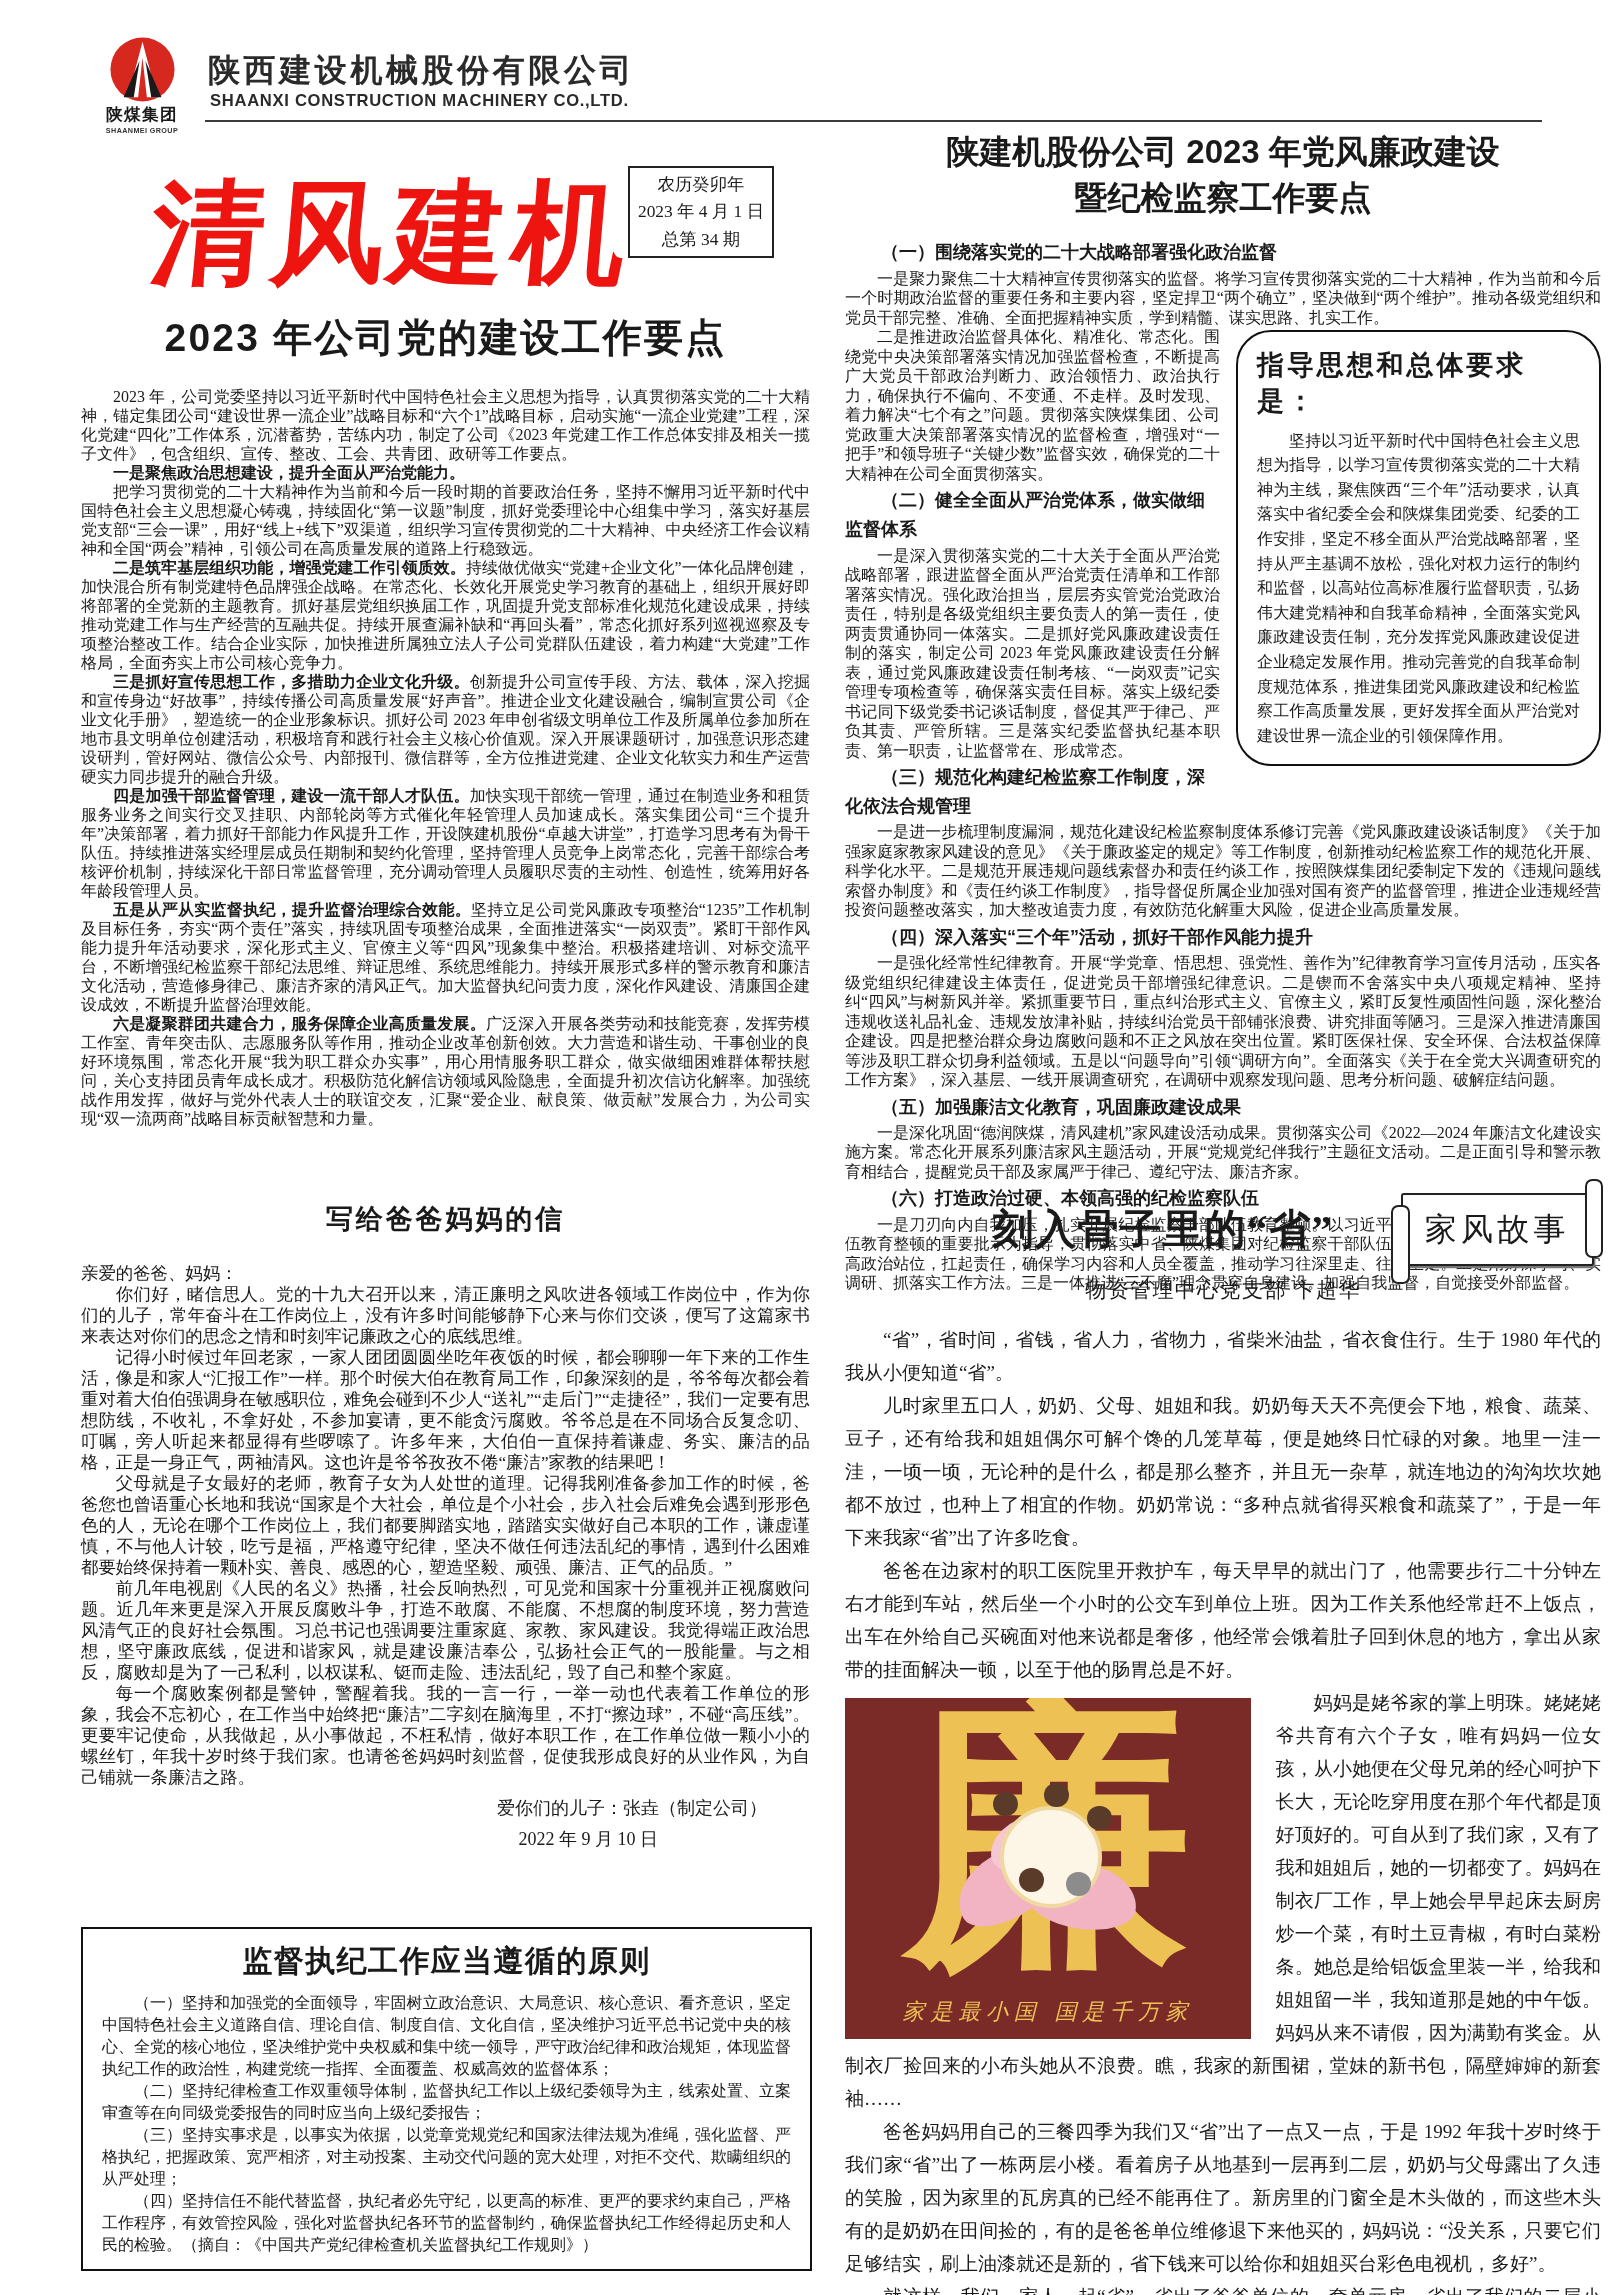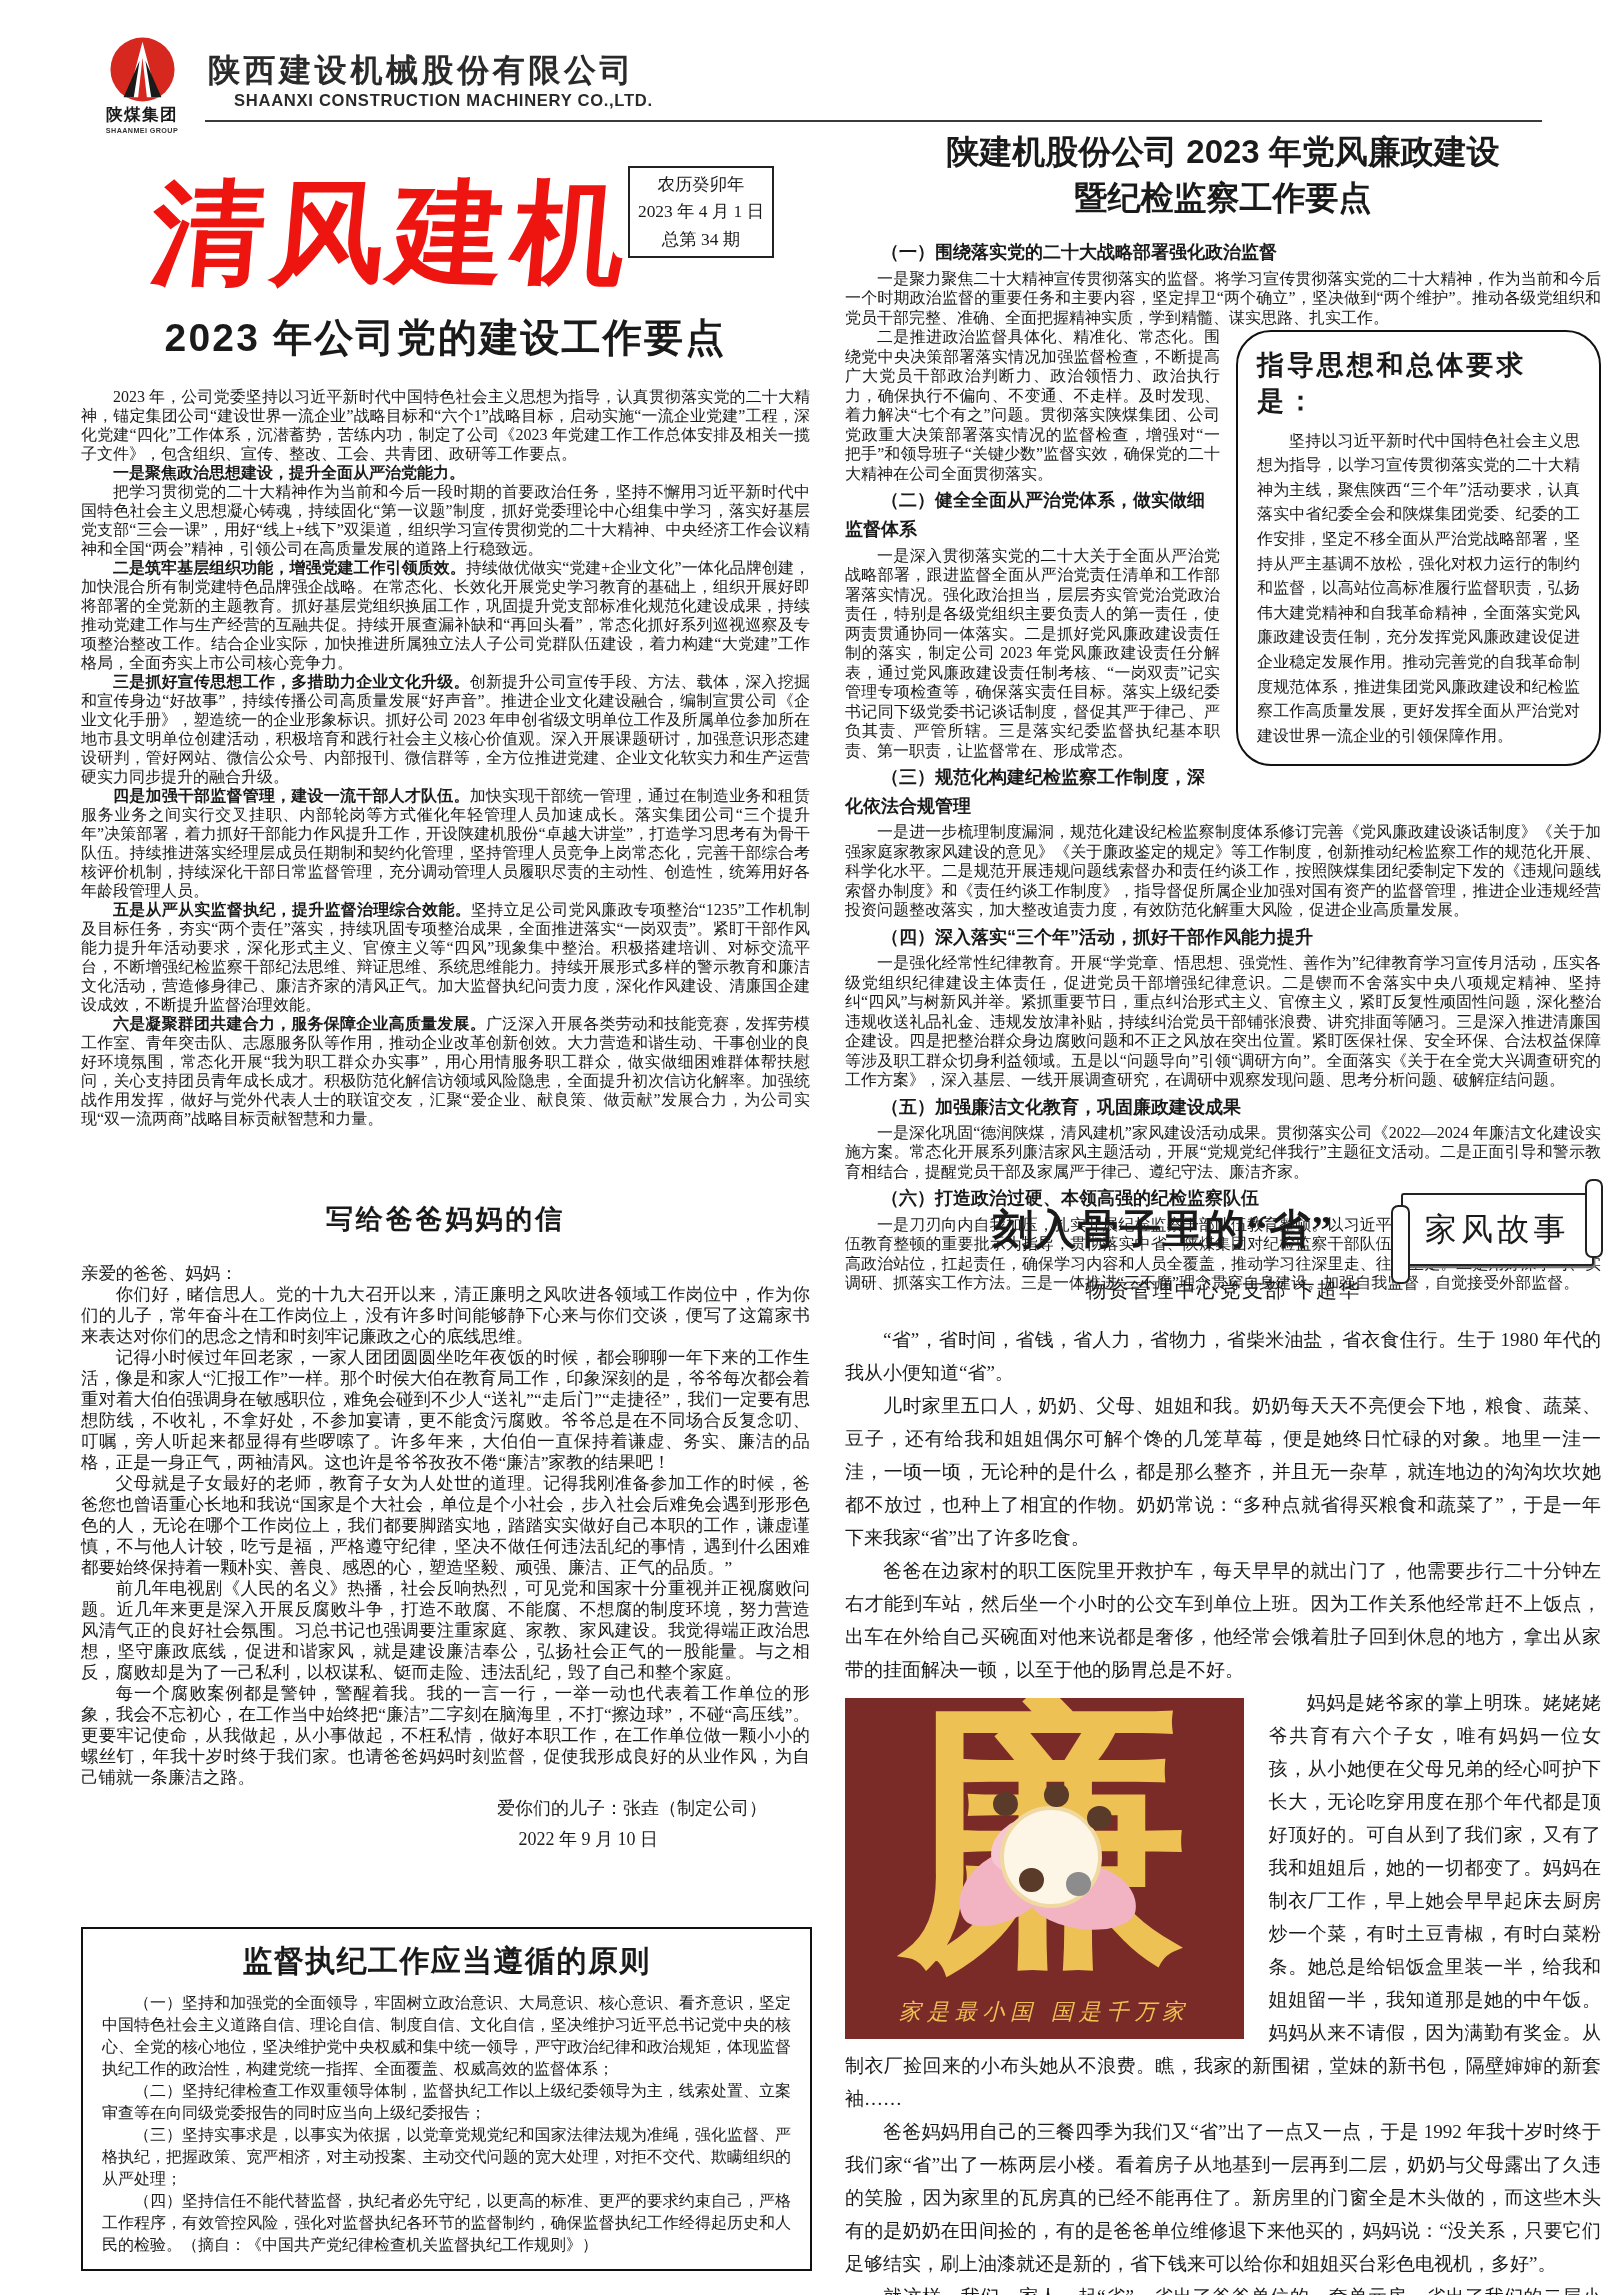--- a/index.html
+++ b/index.html
@@ -6,21 +6,21 @@
   .page{position:relative;width:1624px;height:2295px;background:#ffffff;overflow:hidden;
         font-family:"Liberation Serif","DejaVu Serif",serif;color:#1a1a1a;}
   
   .hdr-logo{position:absolute;left:88px;top:36px;width:108px;text-align:center;}
   .hdr-logo svg{display:block;margin:0 auto;}
   .logo-cn{font-family:"Liberation Sans","DejaVu Sans",sans-serif;font-weight:bold;font-size:16.6px;letter-spacing:1.4px;margin-top:1.4px;}
   .logo-en{font-family:"Liberation Sans","DejaVu Sans",sans-serif;font-weight:bold;font-size:7.2px;color:#333;letter-spacing:0.4px;}
   .company-cn{position:absolute;left:208px;top:49px;font-family:"Liberation Sans","DejaVu Sans",sans-serif;
               font-weight:bold;font-size:32px;letter-spacing:3.6px;color:#2a2a2a;}
   .company-en{position:absolute;left:210px;top:91px;font-family:"Liberation Sans","DejaVu Sans",sans-serif;
-              font-weight:bold;font-size:16.6px;letter-spacing:0.7px;color:#2a2a2a;margin-left:24px;}
+              font-weight:bold;font-size:16.6px;letter-spacing:0.7px;color:#2a2a2a;}
   .hdr-line{position:absolute;left:205px;top:120px;width:1337px;height:2.2px;background:#3a3a3a;}
   
   .masthead{position:absolute;left:152px;top:158px;font-size:113px;font-weight:bold;color:#ee1410;
             letter-spacing:7.2px;transform:skewX(-5deg);font-family:"Liberation Serif","DejaVu Serif",serif;}
   .issue-box{position:absolute;left:628px;top:166px;width:142px;height:88px;border:2.2px solid #222;
              display:flex;flex-direction:column;justify-content:center;text-align:center;
              font-size:17.4px;line-height:27.5px;}
   
   .col-left{position:absolute;left:81px;width:729px;}
   .col-right{position:absolute;left:845px;width:756px;}
@@ -61,21 +61,21 @@
                font-family:"Liberation Serif","DejaVu Serif",serif;padding-left:80px;}
   .badge{position:relative;width:189px;height:69px;border:2.2px solid #222;border-radius:2.9px;margin-right:7.2px;
          display:flex;align-items:center;justify-content:center;font-size:32px;letter-spacing:4.3px;background:#fff;
          box-shadow:1.4px 2.2px 0 #777;}
   .roll{position:absolute;width:14.5px;height:75px;border:2.2px solid #222;border-radius:7.2px;background:#fff;}
   .roll.left{left:-11.6px;top:10px;}
   .roll.right{right:-11.6px;top:-16px;}
   .byline{text-align:center;font-size:21px;margin:10px 0 19px 0;letter-spacing:1.4px;}
   #story p.body{font-size:19px;line-height:33px;}
   
-  .lian{float:left;width:399px;height:341px;margin:11.6px 24.6px 5.8px 0;background:#7a2b27;position:relative;overflow:hidden;}
+  .lian{float:left;width:399px;height:341px;margin:11.6px 24.6px 5.8px 0;background:#7a2b27;position:relative;overflow:hidden;padding-left:7px;}
   .lian-char{position:absolute;left:50%;top:40%;transform:translate(-50%,-50%);font-size:289px;line-height:289px;
              color:#eec154;font-weight:bold;font-family:"Liberation Serif",serif;}
   .petal{position:absolute;background:#f2b3c3;border-radius:50% 50% 50% 50%/60% 60% 40% 40%;}
   .p1{width:108px;height:65px;left:108px;top:155px;transform:rotate(-30deg);}
   .p2{width:108px;height:65px;left:184px;top:166px;transform:rotate(8deg);}
   .p3{width:101px;height:61px;left:145px;top:116px;transform:rotate(-8deg);background:#f6c6d2;}
   .lian-center{position:absolute;left:155px;top:108px;width:94px;height:94px;border-radius:50%;
                background:#fdf6e6;border:4.3px solid #f0d9a0;}
   .head-dot{position:absolute;width:24.6px;height:24.6px;border-radius:50%;background:#5a3b2a;}
   .hd1{left:148px;top:94px;} .hd2{left:199px;top:85px;} .hd3{left:242px;top:108px;}

